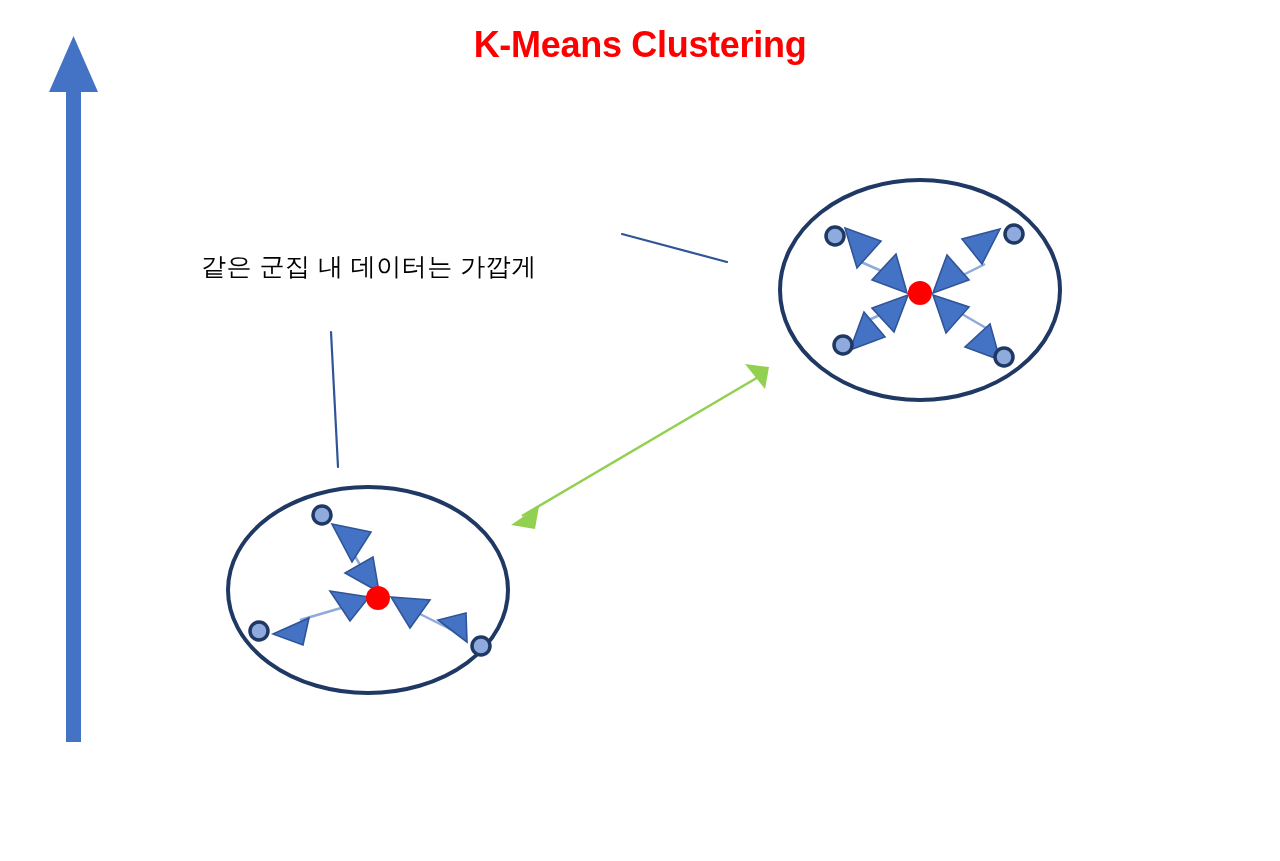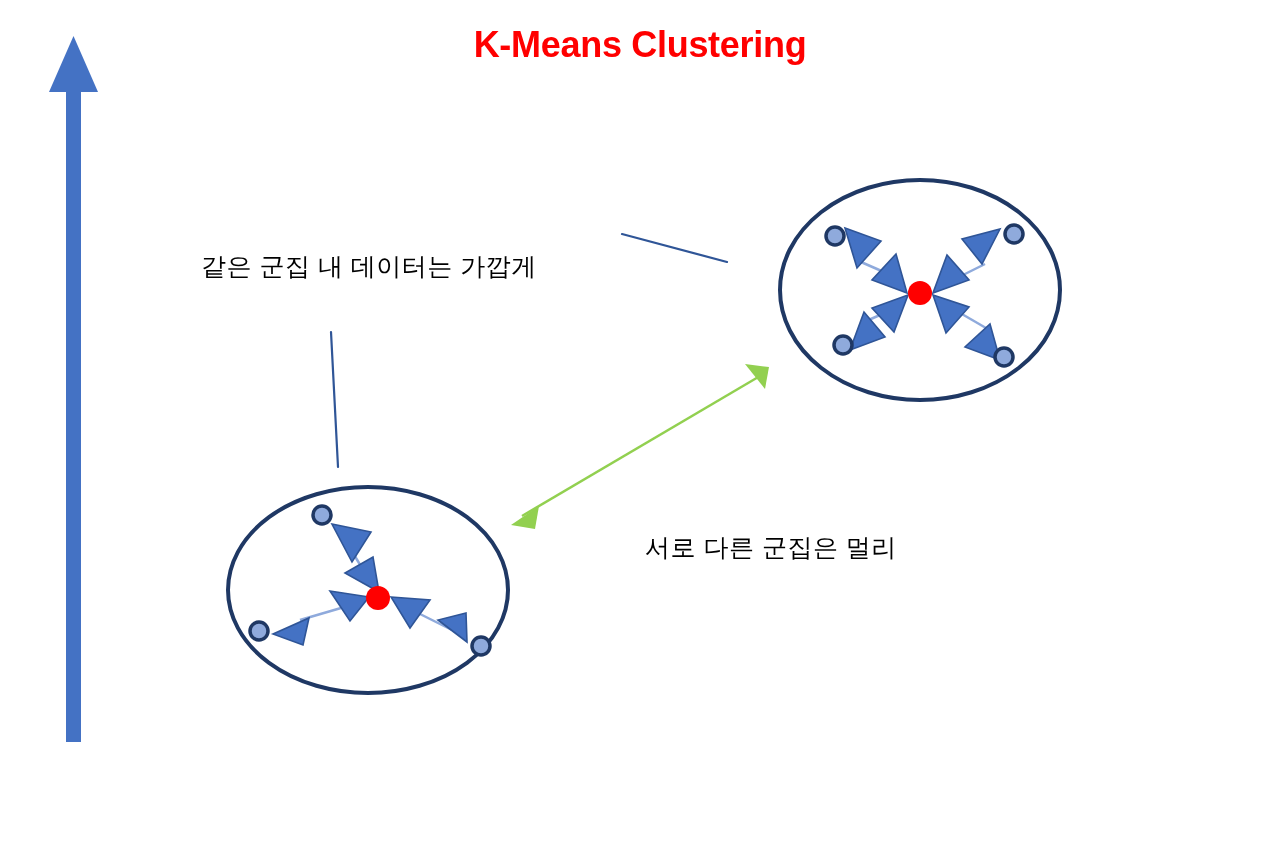--- a/index.html
+++ b/index.html
@@ -163,15 +163,14 @@
       <polygon points="511,525 539,506 535,529" fill="#92d050"></polygon>
       <polygon points="769,367 745,364 765,389" fill="#92d050"></polygon>
     </g>
 
   </svg>
 
   <div id="title-text">K-Means Clustering</div>
 
   <div class="label" id="label-intra">같은 군집 내 데이터는 가깝게</div>
 
-  <div class="label" id="label-inter">서로 다른 군집은 멀리</div>
 
 </div>
 
 </body></html>

